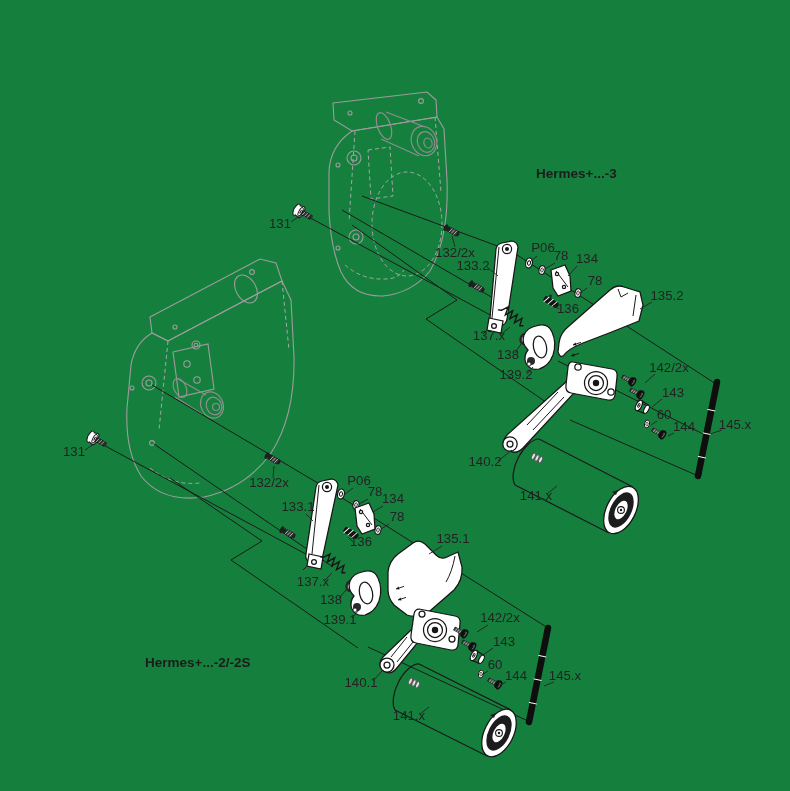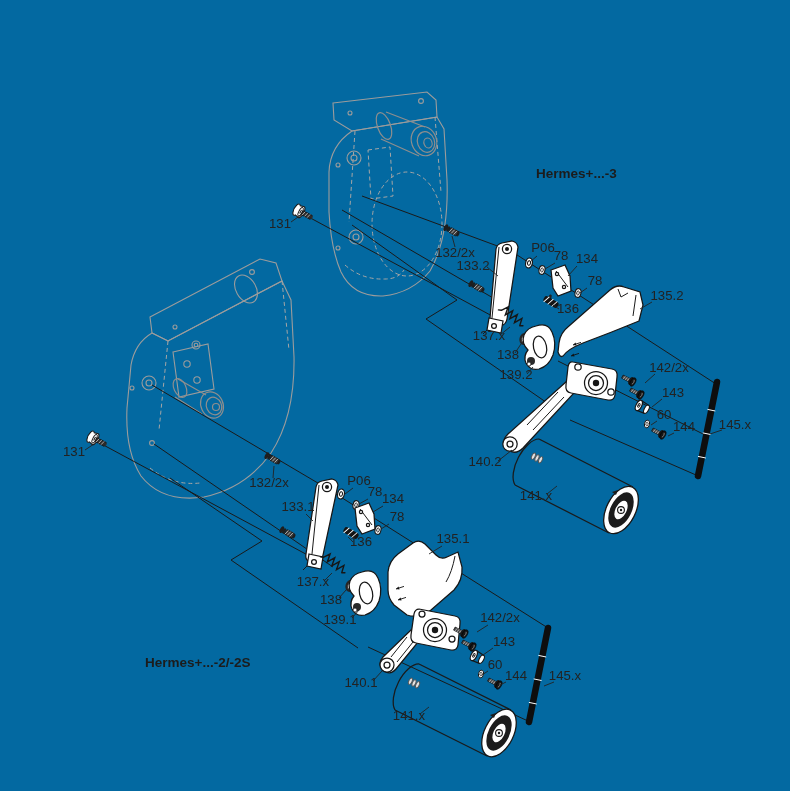--- a/index.html
+++ b/index.html
@@ -1,16 +1,16 @@
 <!DOCTYPE html>
 <html><head>
 <meta charset="utf-8">
 <style>
   html,body{margin:0;padding:0;background:#fff;}
-  #stage{position:relative;width:790px;height:791px;background:#0369a1;overflow:hidden;}
+  #stage{position:relative;width:790px;height:791px;background:#15803d;overflow:hidden;}
   svg{display:block;}
   .lbl{font-family:"Liberation Sans","DejaVu Sans",sans-serif;font-size:13.2px;fill:#222;text-anchor:middle;}
   .title{font-family:"Liberation Sans","DejaVu Sans",sans-serif;font-size:13.5px;font-weight:bold;fill:#1c1c1c;}
   .leader{stroke:#222;stroke-width:0.9;}
   .ink{stroke:#1a1a1a;fill:none;stroke-width:1.25;}
   .thin{stroke:#1a1a1a;fill:none;stroke-width:1;}
   .part{stroke:#161616;fill:#fff;stroke-width:1.25;}
   .frame{stroke:#9c9c9c;fill:none;stroke-width:1.1;}
   .framed{stroke:#a6a6a6;fill:none;stroke-width:1;stroke-dasharray:4 3;}
   .cyl{stroke:#8e8e8e;fill:none;stroke-width:1.2;}

